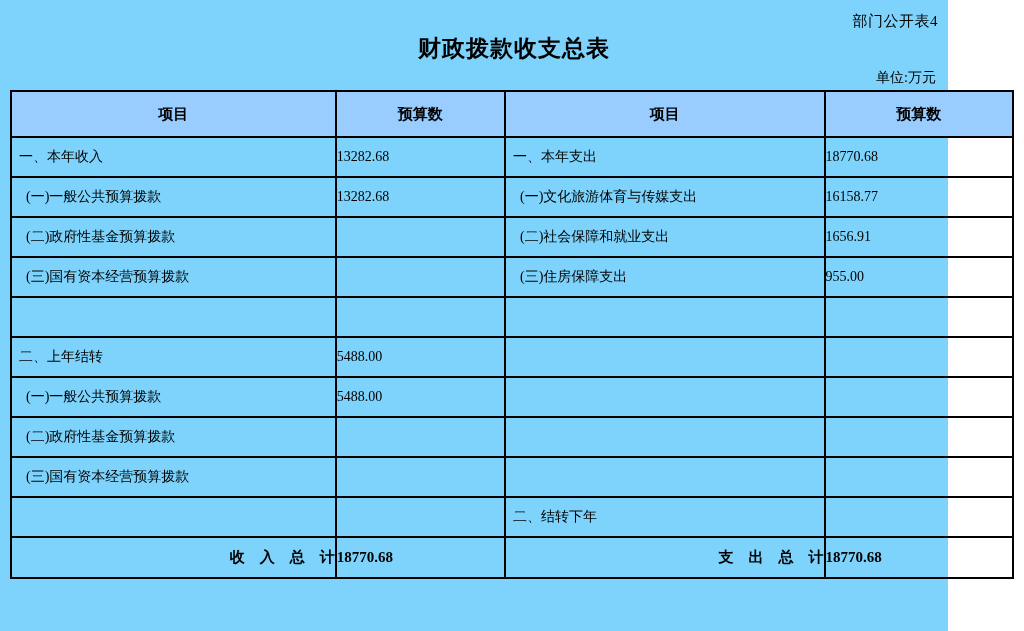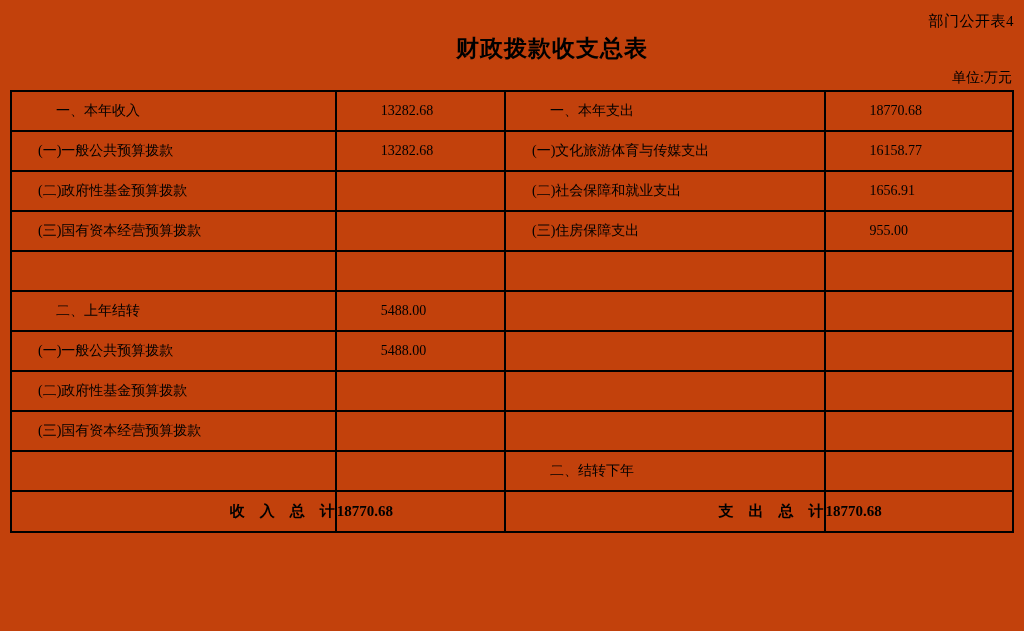--- a/index.html
+++ b/index.html
@@ -3,21 +3,21 @@
 <meta charset="utf-8">
 <style>
   * { margin: 0; padding: 0; box-sizing: border-box; }
   html, body {
     width: 1024px; height: 631px;
     background: #ffffff;
     font-family: "Liberation Serif", "DejaVu Serif", serif;
     color: #000000;
     overflow: hidden;
   }
-  .page { position: relative; width: 1024px; height: 631px; background: #c2410c; }
+  .page { position: relative; width: 948px; height: 631px; background: #7dd3fc; }
 
   .table-number {
     position: absolute; top: 12px; right: 10px;
     font-size: 15px; letter-spacing: 0.5px;
   }
   .doc-title {
     position: absolute; top: 33px; left: 0; width: 100%;
     text-align: center;
     font-family: "Liberation Sans", "DejaVu Sans", sans-serif;
     font-weight: bold; font-size: 23px; letter-spacing: 1px; margin-left: 40px;
@@ -53,23 +53,23 @@
     font-weight: bold;
     text-align: center;
   }
   tr.col-header th {
     background: #99CCFF;
     height: 46px;
     font-size: 15px;
     font-weight: bold;
     text-align: center;
   }
-  tr.data-row td { height: 40px; padding-left: 44px; }
+  tr.data-row td { height: 40px; }
   td.item { text-align: left; padding-left: 7px; }
-  td.item.sub { padding-left: 26px; }
+  td.item.sub { padding-left: 14px; }
   td.num { text-align: left; padding-right: 12px; }
   tr.total-row td {
     height: 41px;
     font-weight: bold;
     font-size: 15px;
   }
   tr.total-row td.total-label { text-align: right; }
 </style>
 </head>
 <body>
@@ -83,20 +83,26 @@
   <table class="budget">
     <colgroup>
       <col class="c1">
         <col class="c2">
         <col class="c3">
         <col class="c4">
     </colgroup>
 
     <tbody>
 
+    <tr class="col-header">
+      <th>项目</th>
+      <th>预算数</th>
+      <th>项目</th>
+      <th>预算数</th>
+    </tr>
 
     <tr class="data-row">
       <td class="item">一、本年收入</td>
       <td class="num">13282.68</td>
       <td class="item">一、本年支出</td>
       <td class="num">18770.68</td>
     </tr>
 
     <tr class="data-row">
       <td class="item sub">(一)一般公共预算拨款</td>

